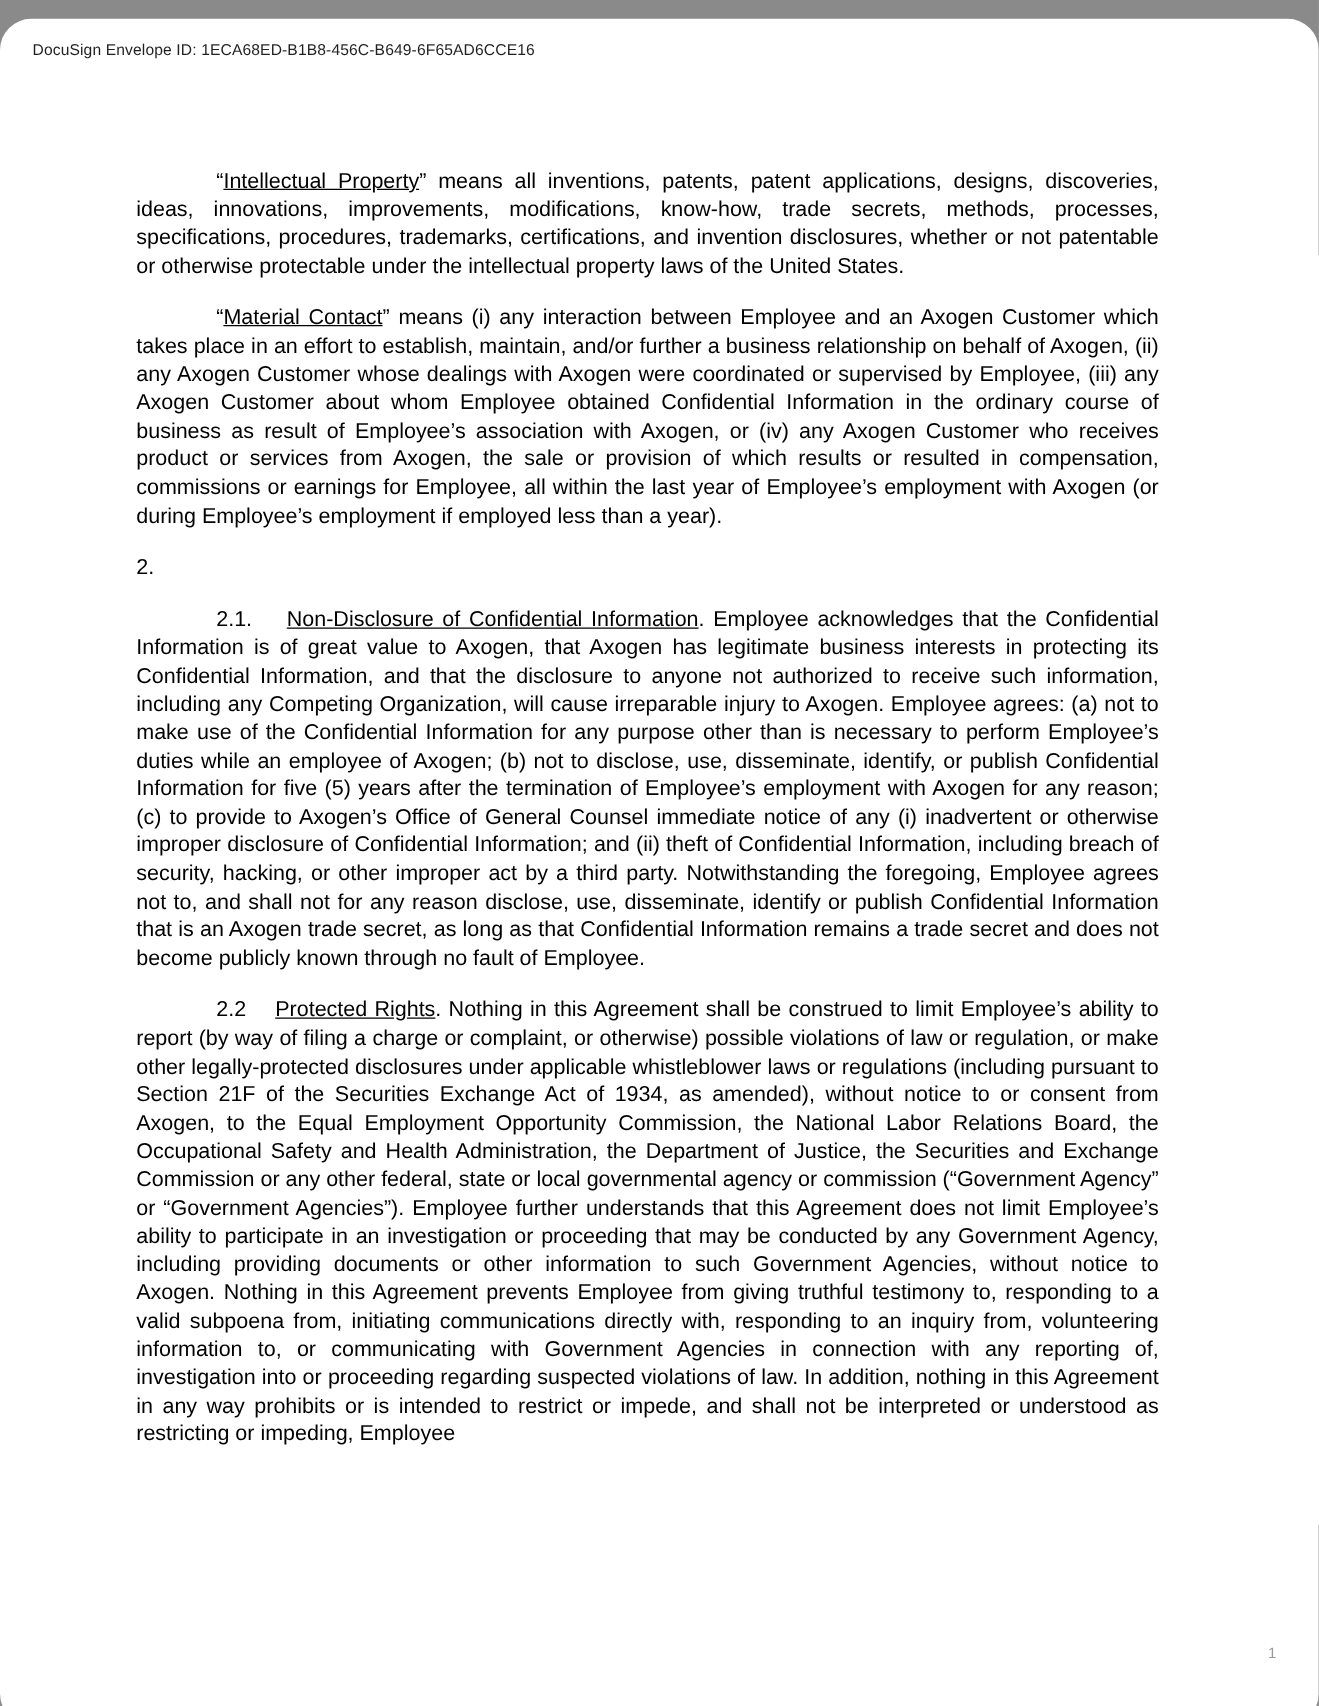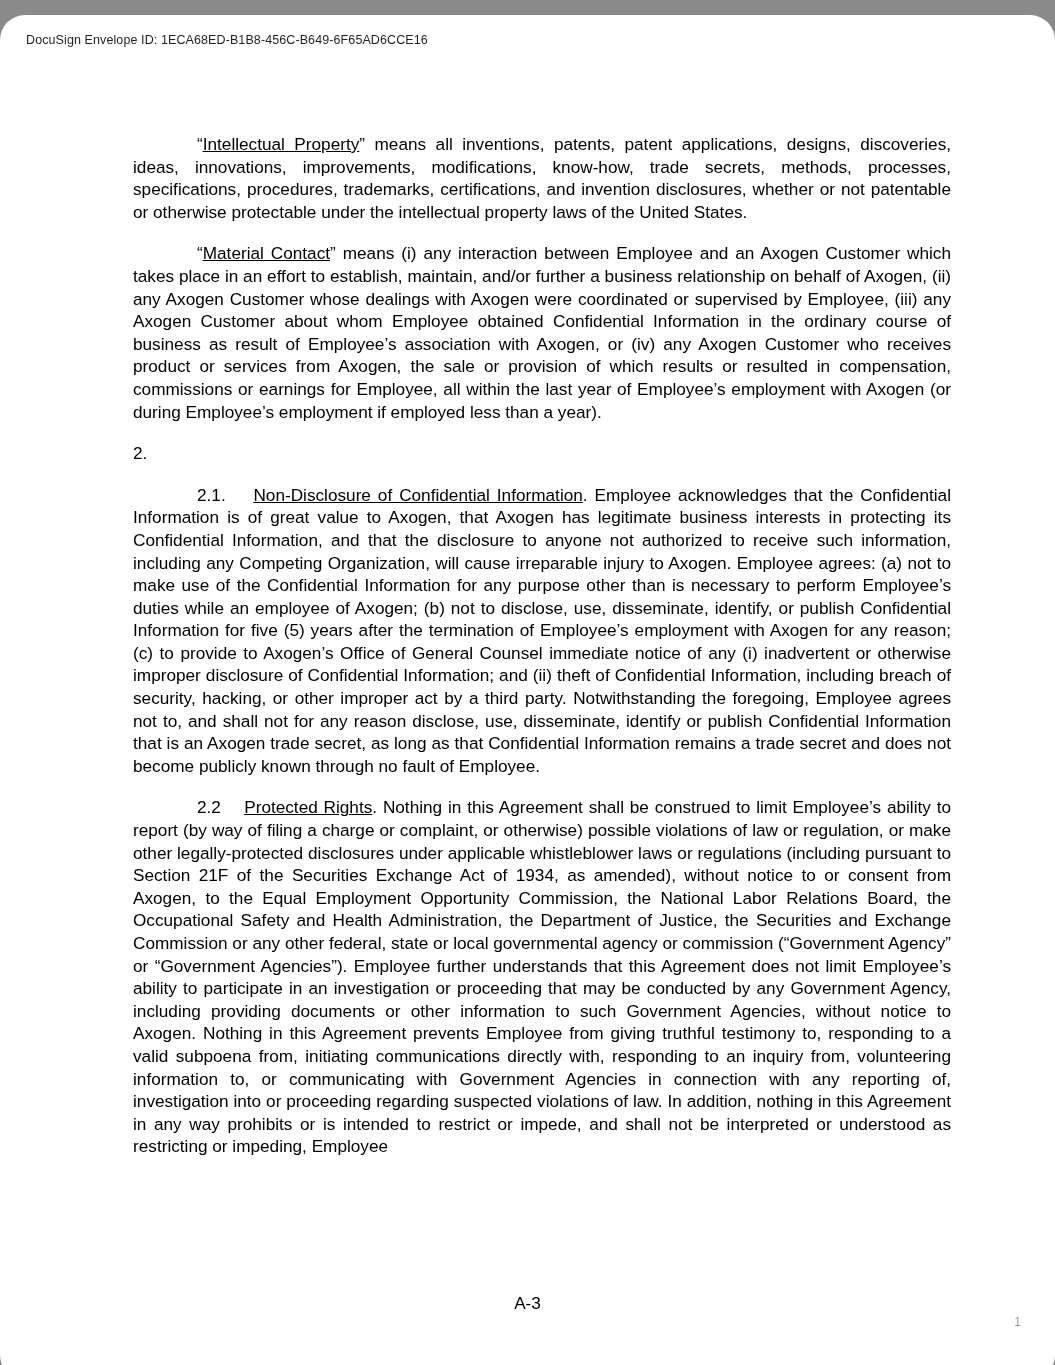--- a/index.html
+++ b/index.html
@@ -23,21 +23,21 @@
     position: absolute;
     top: 18px;
     left: 26px;
     font-size: 12.5px;
     letter-spacing: 0.1px;
     color: #231f20;
     white-space: nowrap;
   }
   .content {
     position: absolute;
-    left: 133px;
+    left: 109px;
     top: 118px;
     width: 818px;
   }
   p.body {
     margin: 0 0 19px 0;
     font-size: 17.2px;
     line-height: 22.6px;
     text-align: justify;
     text-justify: inter-word;
     color: #000000;
@@ -103,17 +103,16 @@
     <p class="body">
       <span class="indent"></span><span>2.1.</span><span>&nbsp;&nbsp;&nbsp;&nbsp;</span><span class="u">Non-Disclosure of Confidential Information</span><span>.  Employee acknowledges that the Confidential Information is of great value to Axogen, that Axogen has legitimate business interests in protecting its Confidential Information, and that the disclosure to anyone not authorized to receive such information, including any Competing Organization, will cause irreparable injury to Axogen.  Employee agrees: (a) not to make use of the Confidential Information for any purpose other than is necessary to perform Employee’s duties while an employee of Axogen; (b) not to disclose, use, disseminate, identify, or publish Confidential Information for five (5) years after the termination of Employee’s employment with Axogen for any reason; (c) to provide to Axogen’s Office of General Counsel immediate notice of any  (i) inadvertent or otherwise improper disclosure of Confidential Information; and (ii) theft of Confidential Information, including breach of security, hacking, or other improper act by a third party.   Notwithstanding the foregoing, Employee agrees not to, and shall not for any reason disclose, use, disseminate, identify or publish Confidential Information that is an Axogen trade secret, as long as that Confidential Information remains a trade secret and does not become publicly known through no fault of Employee.</span>
     </p>
 
     <p class="body last">
       <span class="indent"></span><span>2.2</span><span>&nbsp;&nbsp;&nbsp;&nbsp;</span><span class="u">Protected Rights</span><span>.  Nothing in this Agreement shall be construed to limit Employee’s ability to report (by way of filing a charge or complaint, or otherwise) possible violations of law or regulation, or make other legally-protected disclosures under applicable whistleblower laws or regulations (including pursuant to Section 21F of the Securities Exchange Act of 1934, as amended), without notice to or consent from Axogen, to the Equal Employment Opportunity Commission, the National Labor Relations Board, the Occupational Safety and Health Administration, the Department of Justice, the Securities and Exchange Commission or any other federal, state or local governmental agency or commission (“Government Agency” or “Government Agencies”).   Employee further understands that this Agreement does not limit Employee’s ability to participate in an investigation or proceeding that may be conducted by any Government Agency, including providing documents or other information to such Government Agencies, without notice to Axogen.  Nothing in this Agreement prevents Employee from giving truthful testimony to, responding to a valid subpoena from, initiating communications directly with, responding to an inquiry from, volunteering information to, or communicating with Government Agencies in connection with any reporting of, investigation into or proceeding regarding suspected violations of law.  In addition, nothing in this Agreement in any way prohibits or is intended to restrict or impede, and shall not be interpreted or understood as restricting or impeding, Employee</span>
     </p>
 
   </div>
 
-  <div class="footer-center">A-3</div>
 
   <div class="footer-right">1</div>
 
 </div>
 
 </body></html>

